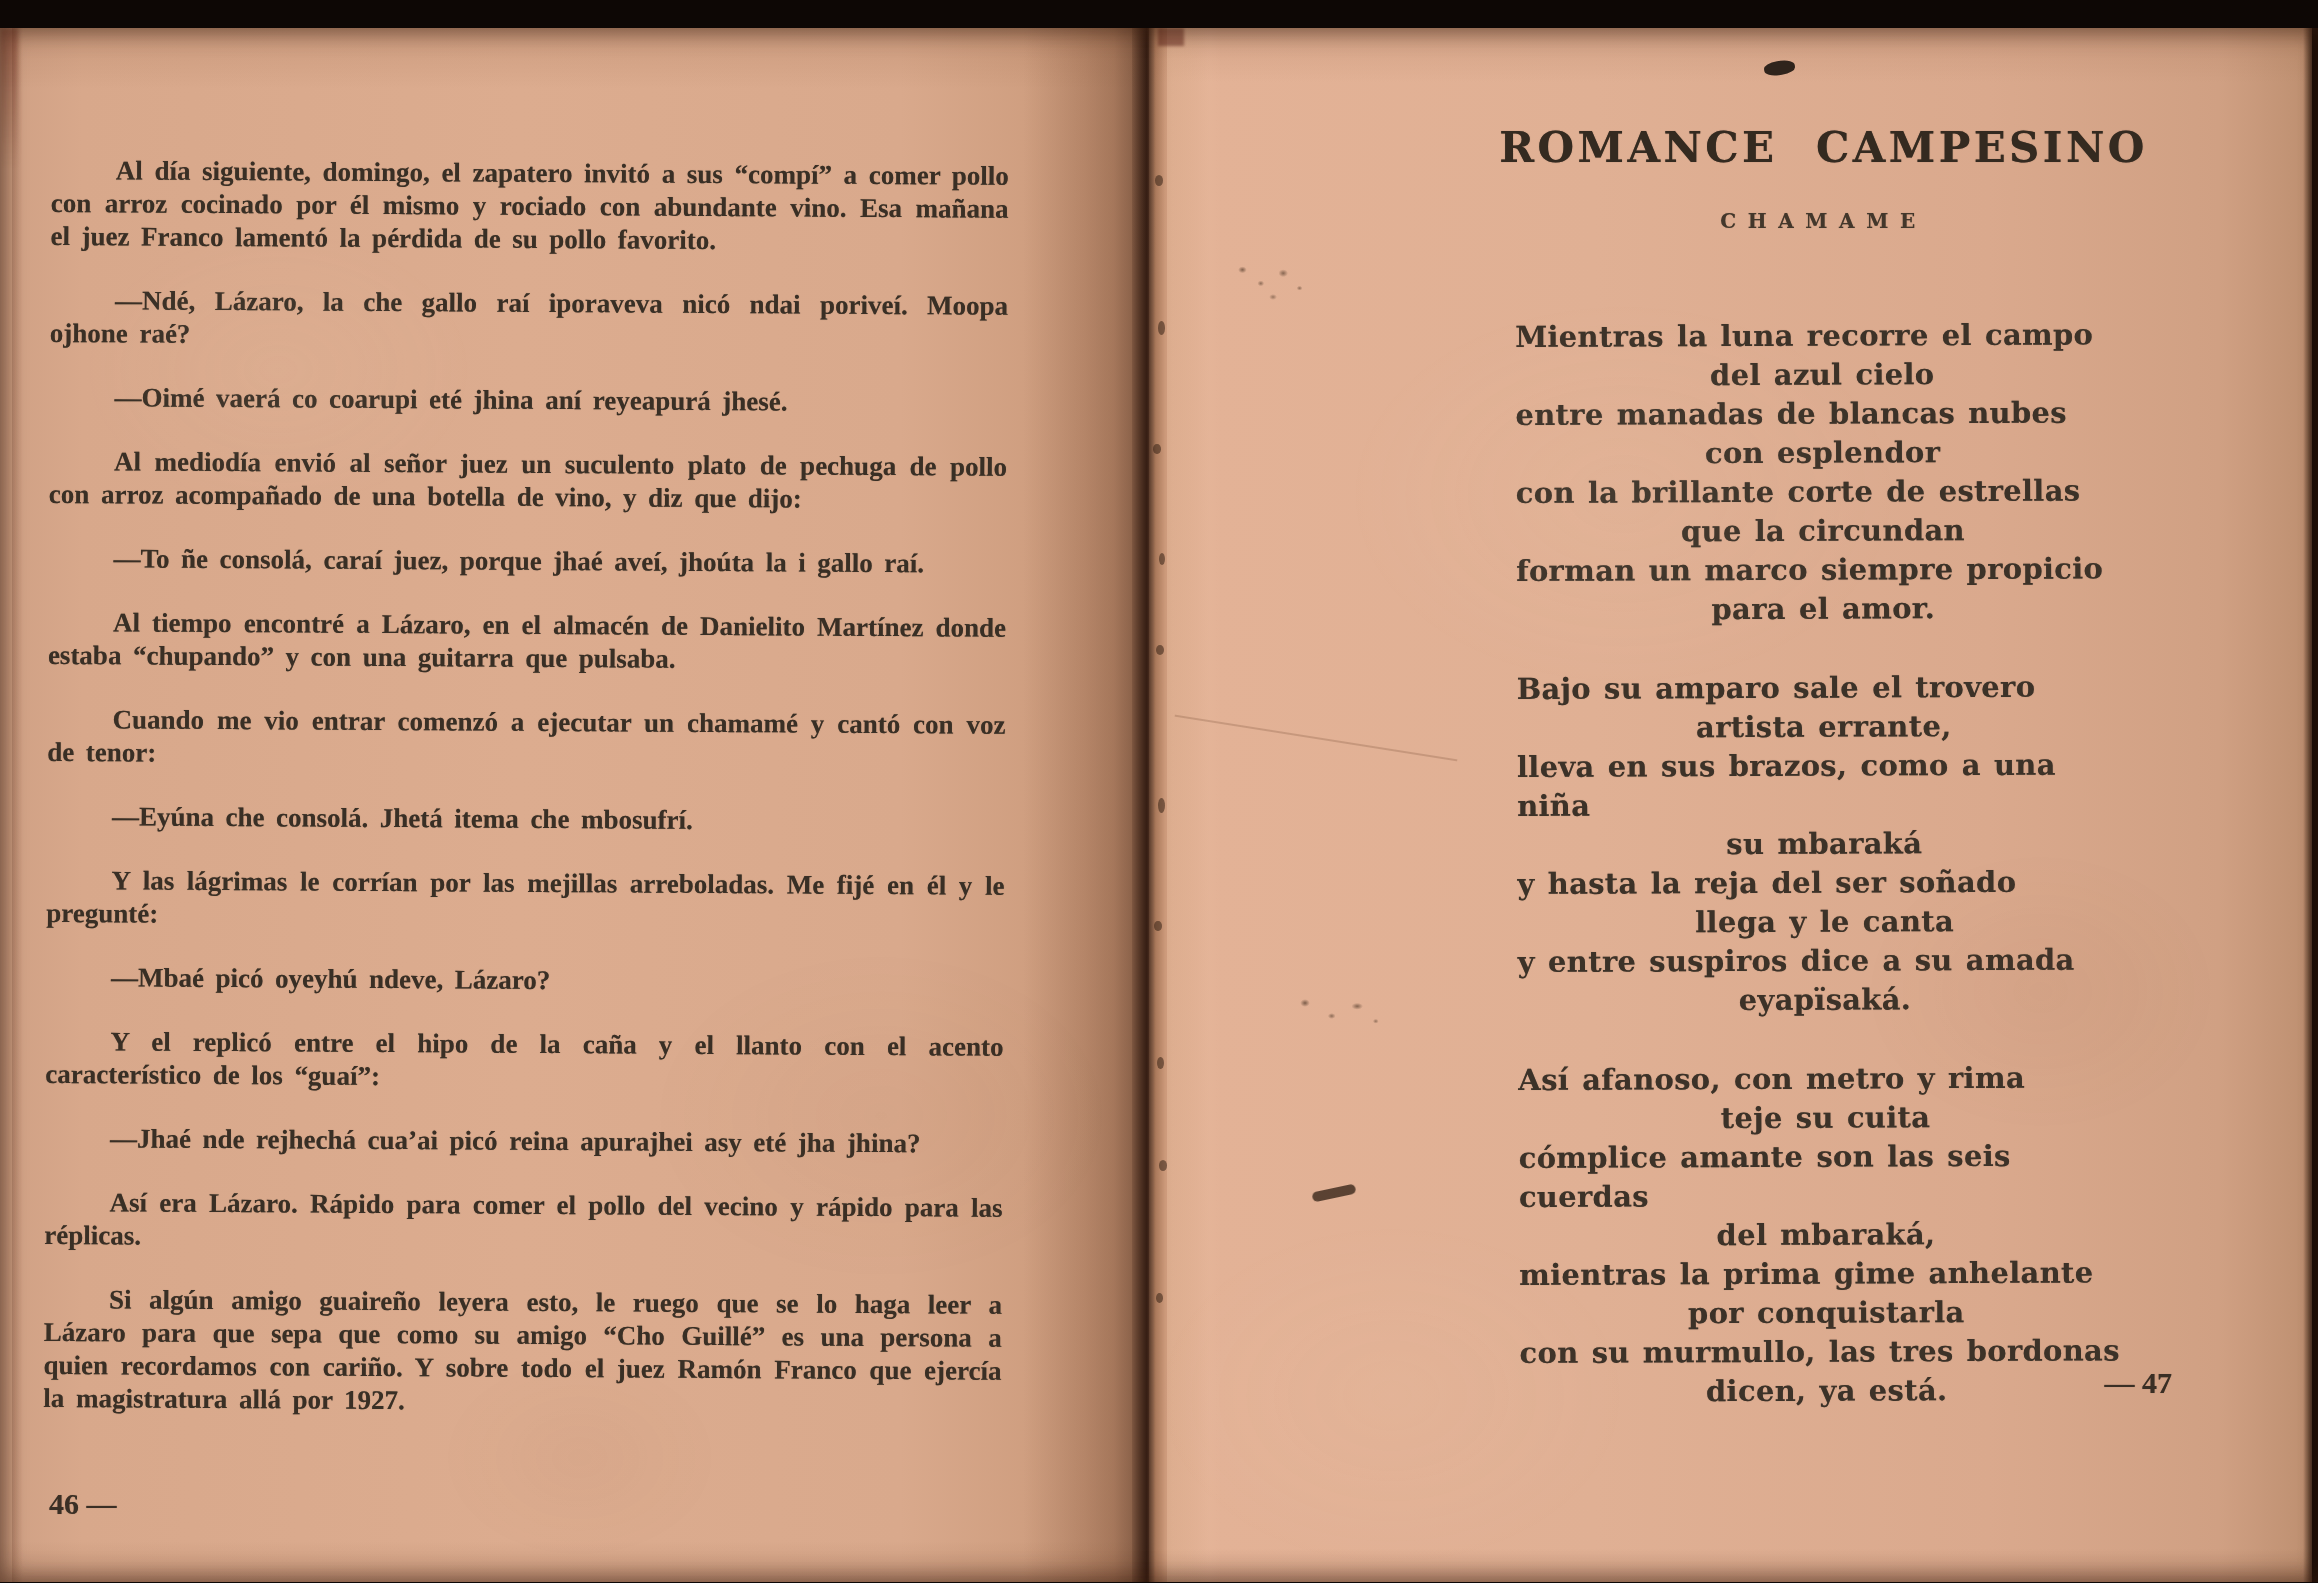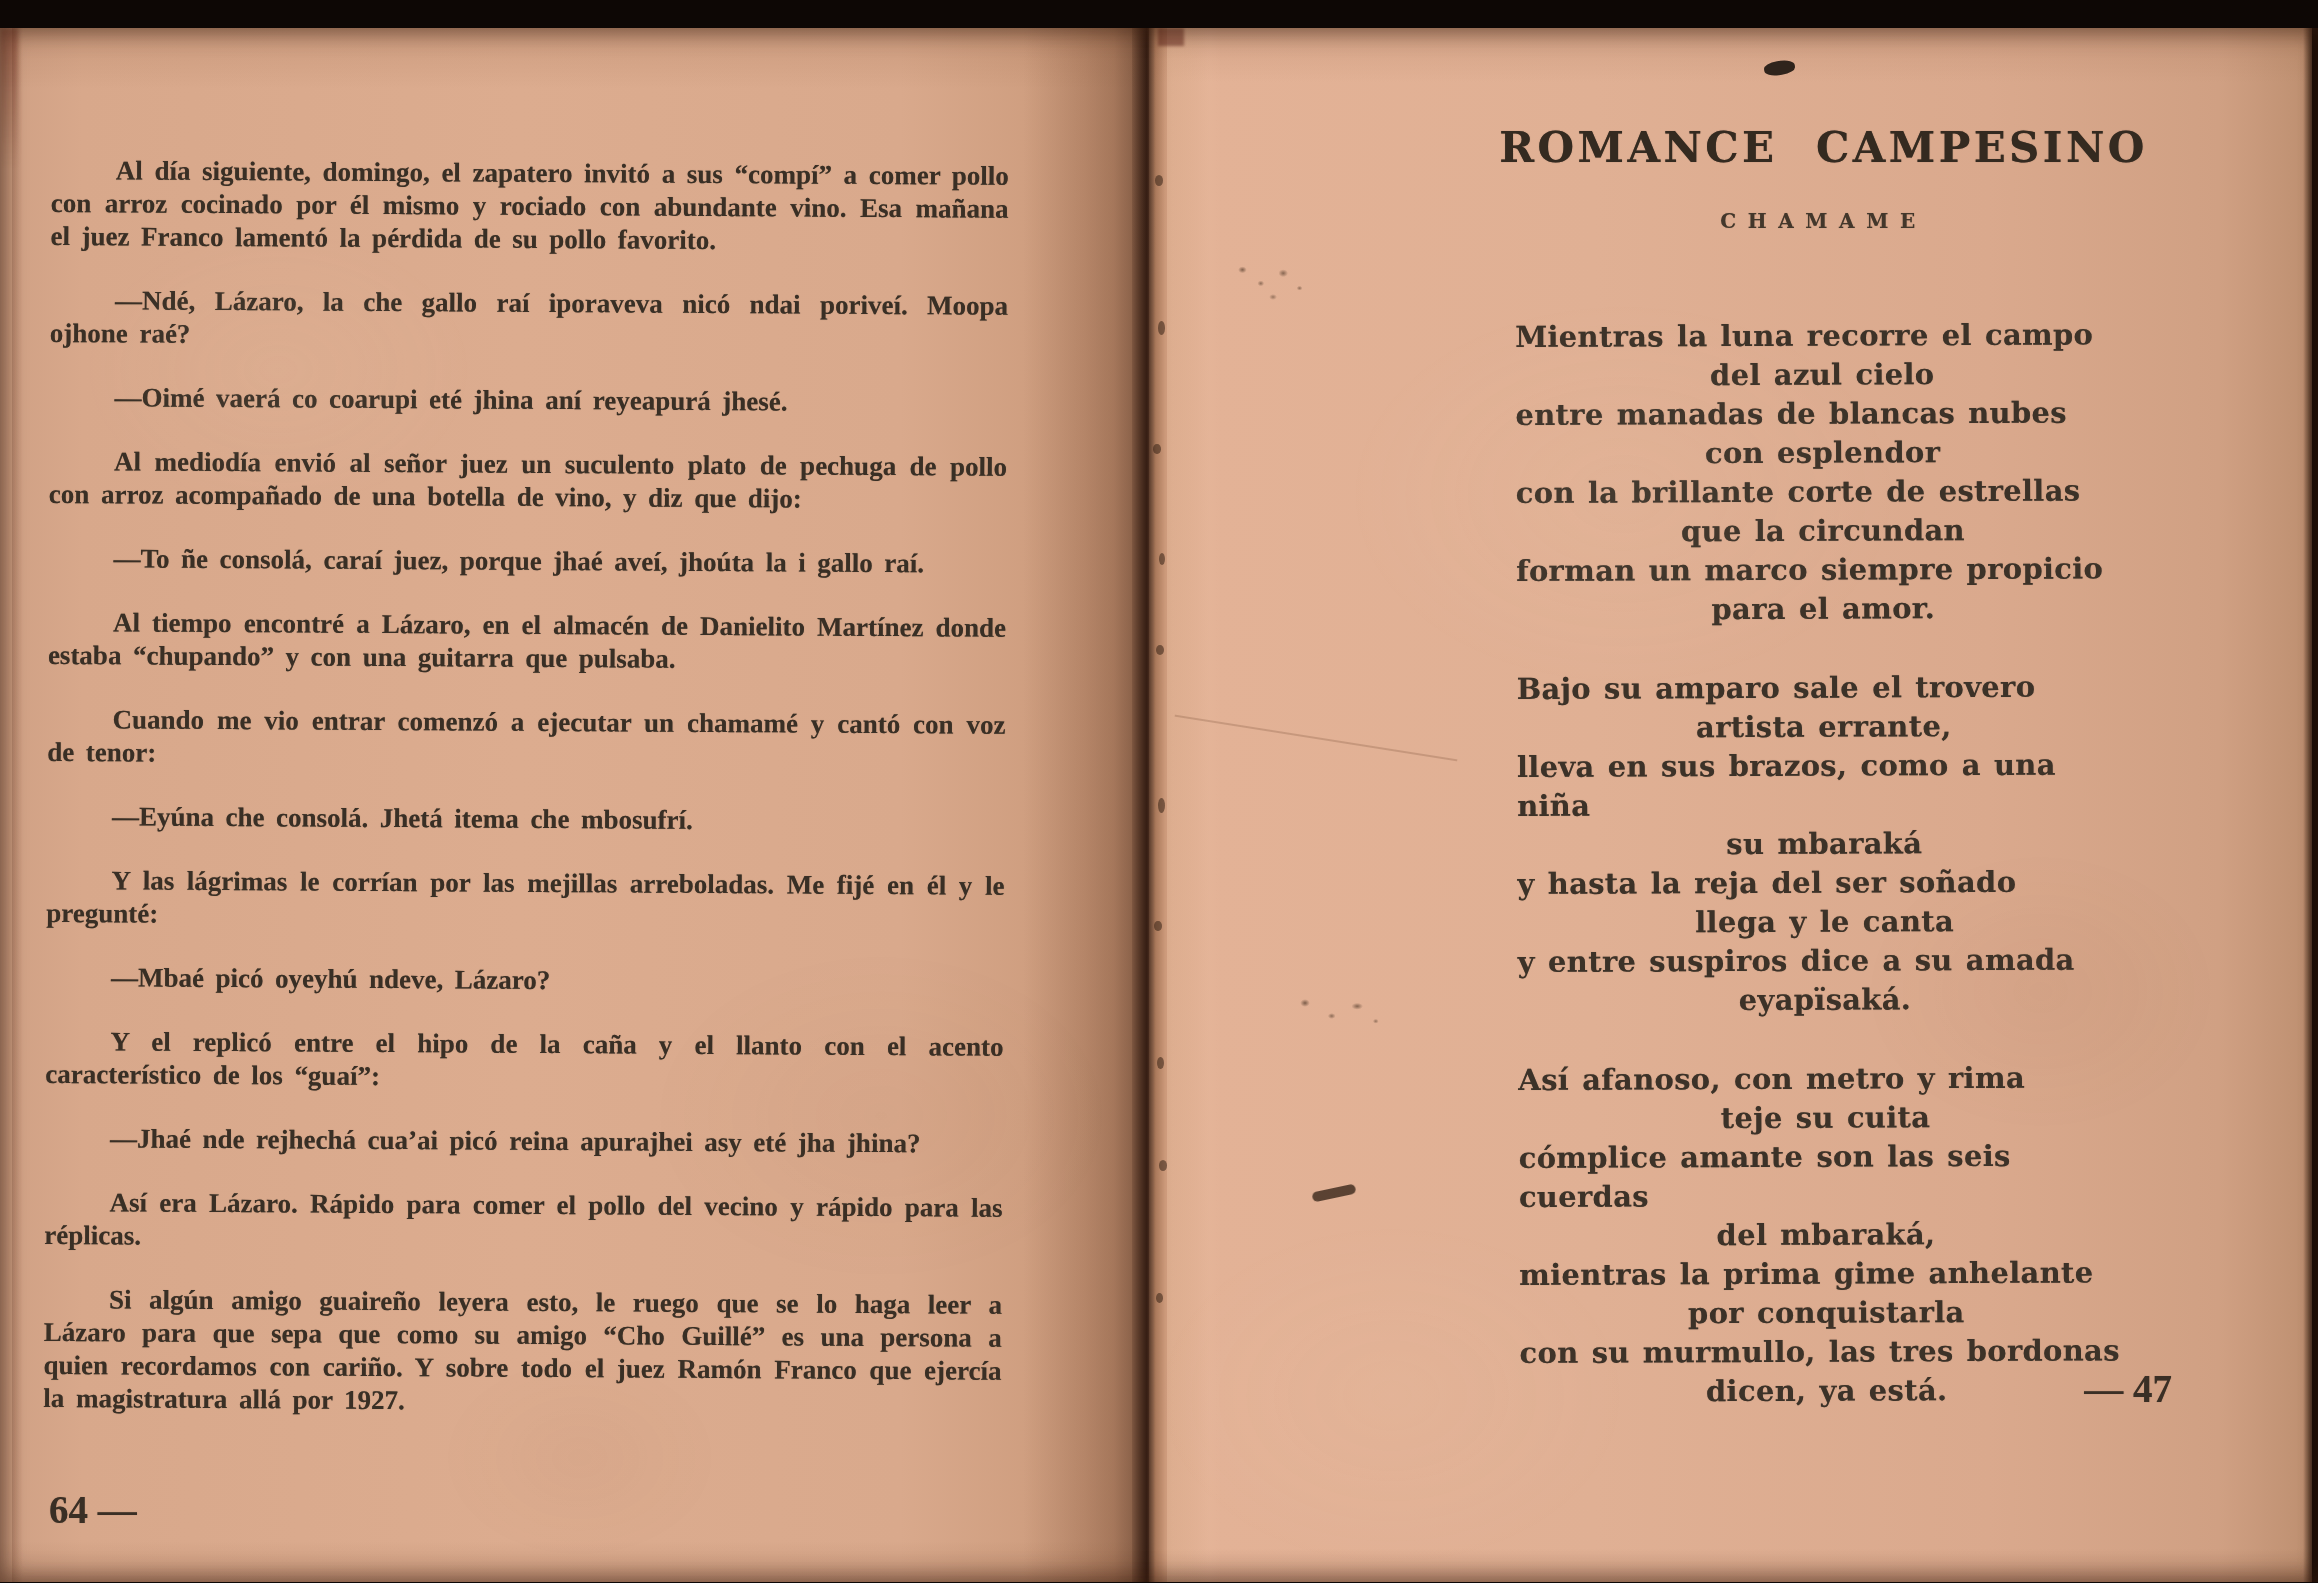--- a/index.html
+++ b/index.html
@@ -49,21 +49,21 @@
     background:rgba(92,32,22,.5);}
   
   .left-text{
     position:absolute;left:51px;top:126px;width:958px;
     transform:rotate(.35deg);transform-origin:left top;
     color:#392f25;font-weight:bold;font-size:27px;line-height:33px;
     text-align:justify;word-spacing:4.8px;
     text-shadow:0 0 0.7px rgba(57,47,37,.55);
   }
   .left-text p{margin:0 0 31px 0;text-indent:65px;}
-  .pagenum{position:absolute;color:#3a2f25;font-weight:bold;font-size:39px;
+  .pagenum{position:absolute;color:#3a2f25;font-weight:bold;font-size:30px;
     text-shadow:0 0 0.7px rgba(57,47,37,.5);}
   .pagenum-left{left:49px;top:1459px;}
   .pagenum-right{right:147px;top:1338px;}
   
   .title{
     position:absolute;left:1493px;top:94px;width:661px;text-align:center;
     font-family:"DejaVu Serif", serif;font-weight:bold;font-size:42px;
     letter-spacing:3.4px;word-spacing:20.5px;color:#342a20;
     text-shadow:0 0 0.7px rgba(52,42,32,.7);transform:scaleY(1.04);
   }
@@ -143,21 +143,21 @@
       <p>Al tiempo encontré a Lázaro, en el almacén de Danielito Martínez donde estaba “chupando” y con una guitarra que pulsaba.</p>
       <p>Cuando me vio entrar comenzó a ejecutar un chamamé y cantó con voz de tenor:</p>
       <p>—Eyúna che consolá. Jhetá itema che mbosufrí.</p>
       <p>Y las lágrimas le corrían por las mejillas arreboladas. Me fijé en él y le pregunté:</p>
       <p>—Mbaé picó oyeyhú ndeve, Lázaro?</p>
       <p>Y el replicó entre el hipo de la caña y el llanto con el acento característico de los “guaí”:</p>
       <p>—Jhaé nde rejhechá cua’ai picó reina apurajhei asy eté jha jhina?</p>
       <p>Así era Lázaro. Rápido para comer el pollo del vecino y rápido para las réplicas.</p>
       <p>Si algún amigo guaireño leyera esto, le ruego que se lo haga leer a Lázaro para que sepa que como su amigo “Cho Guillé” es una persona a quien recordamos con cariño. Y sobre todo el juez Ramón Franco que ejercía la magistratura allá por 1927.</p>
     </div>
-  <div class="pagenum pagenum-left">64 —</div>
+  <div class="pagenum pagenum-left">46 —</div>
 
   <div class="title">ROMANCE CAMPESINO</div>
   <div class="subtitle">CHAMAME</div>
   <div class="poem">
       <div class="stanza">
         <div class="pline">Mientras la luna recorre el campo</div>
         <div class="pline indent">del azul cielo</div>
         <div class="pline">entre manadas de blancas nubes</div>
         <div class="pline indent">con esplendor</div>
         <div class="pline">con la brillante corte de estrellas</div>

